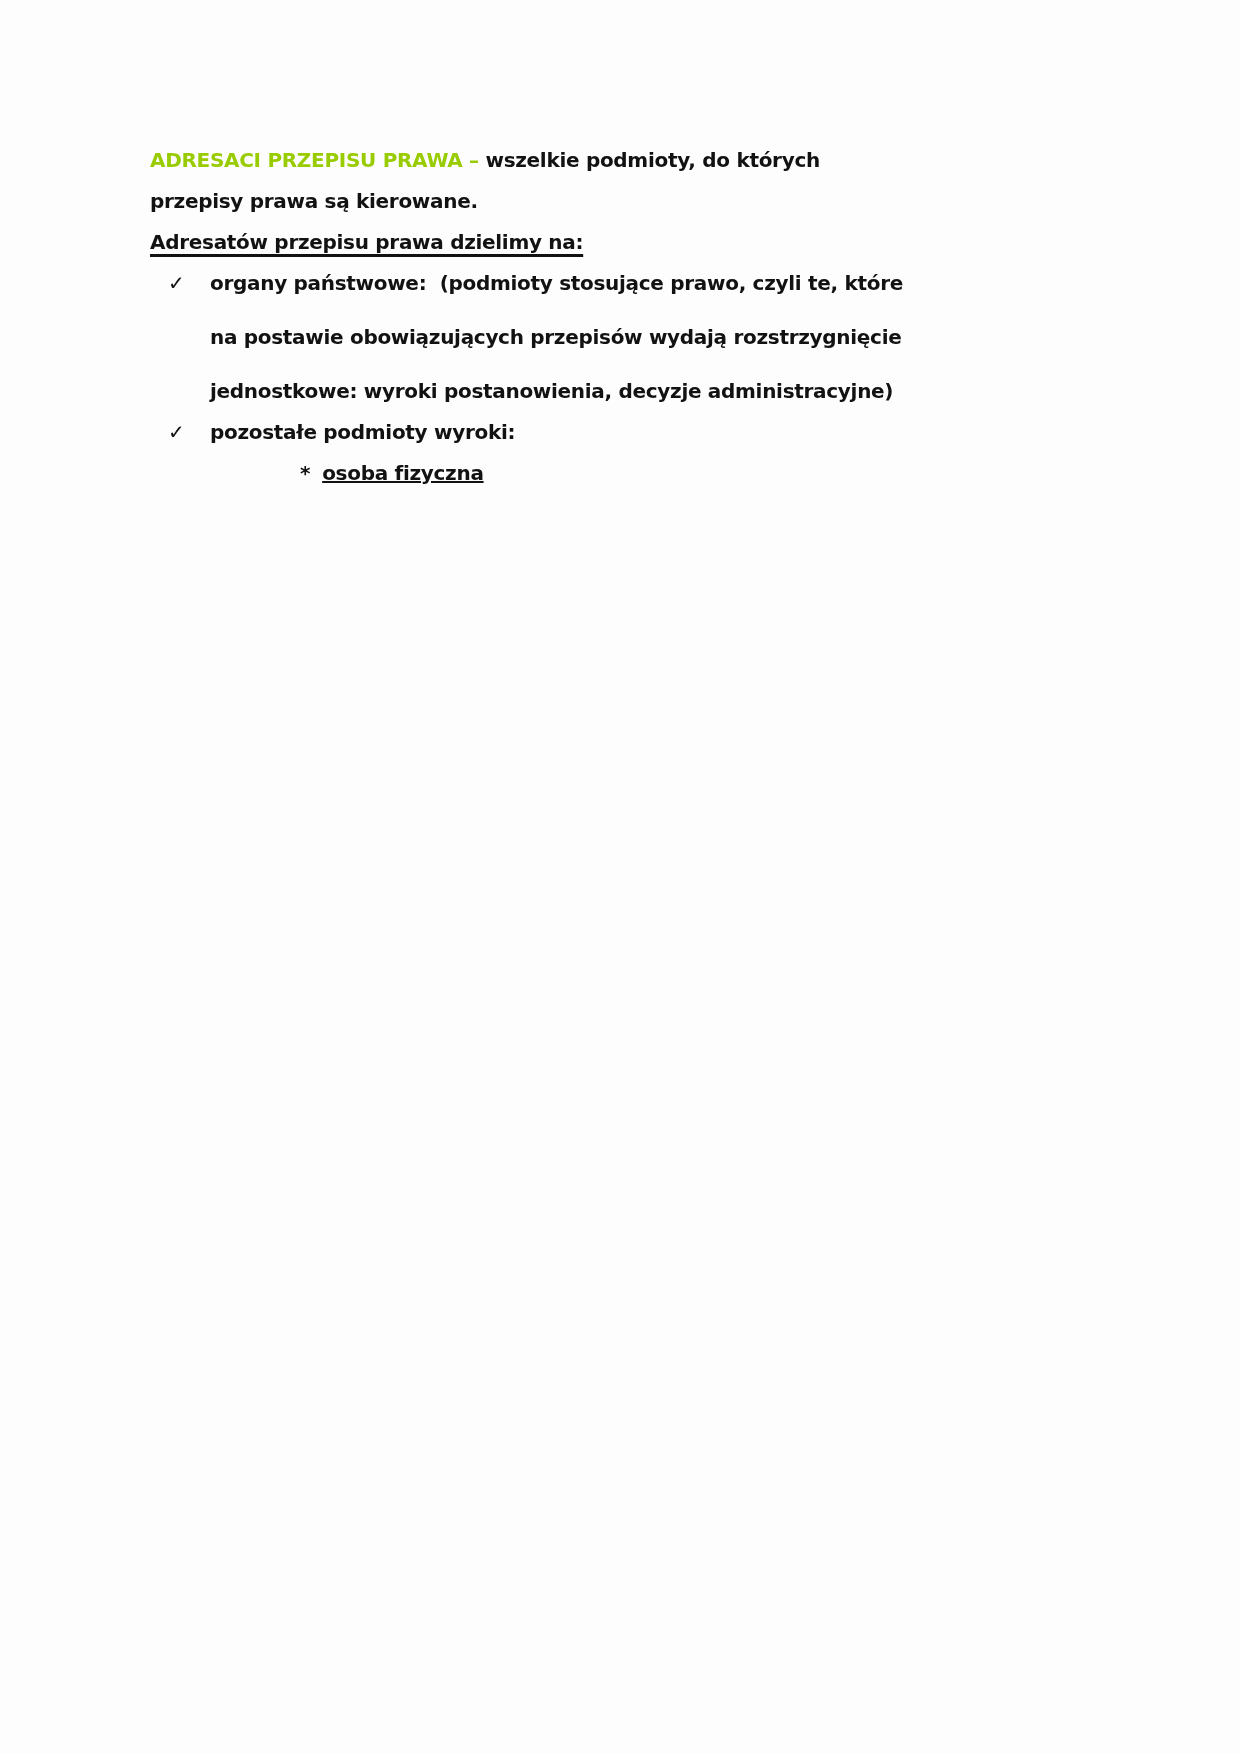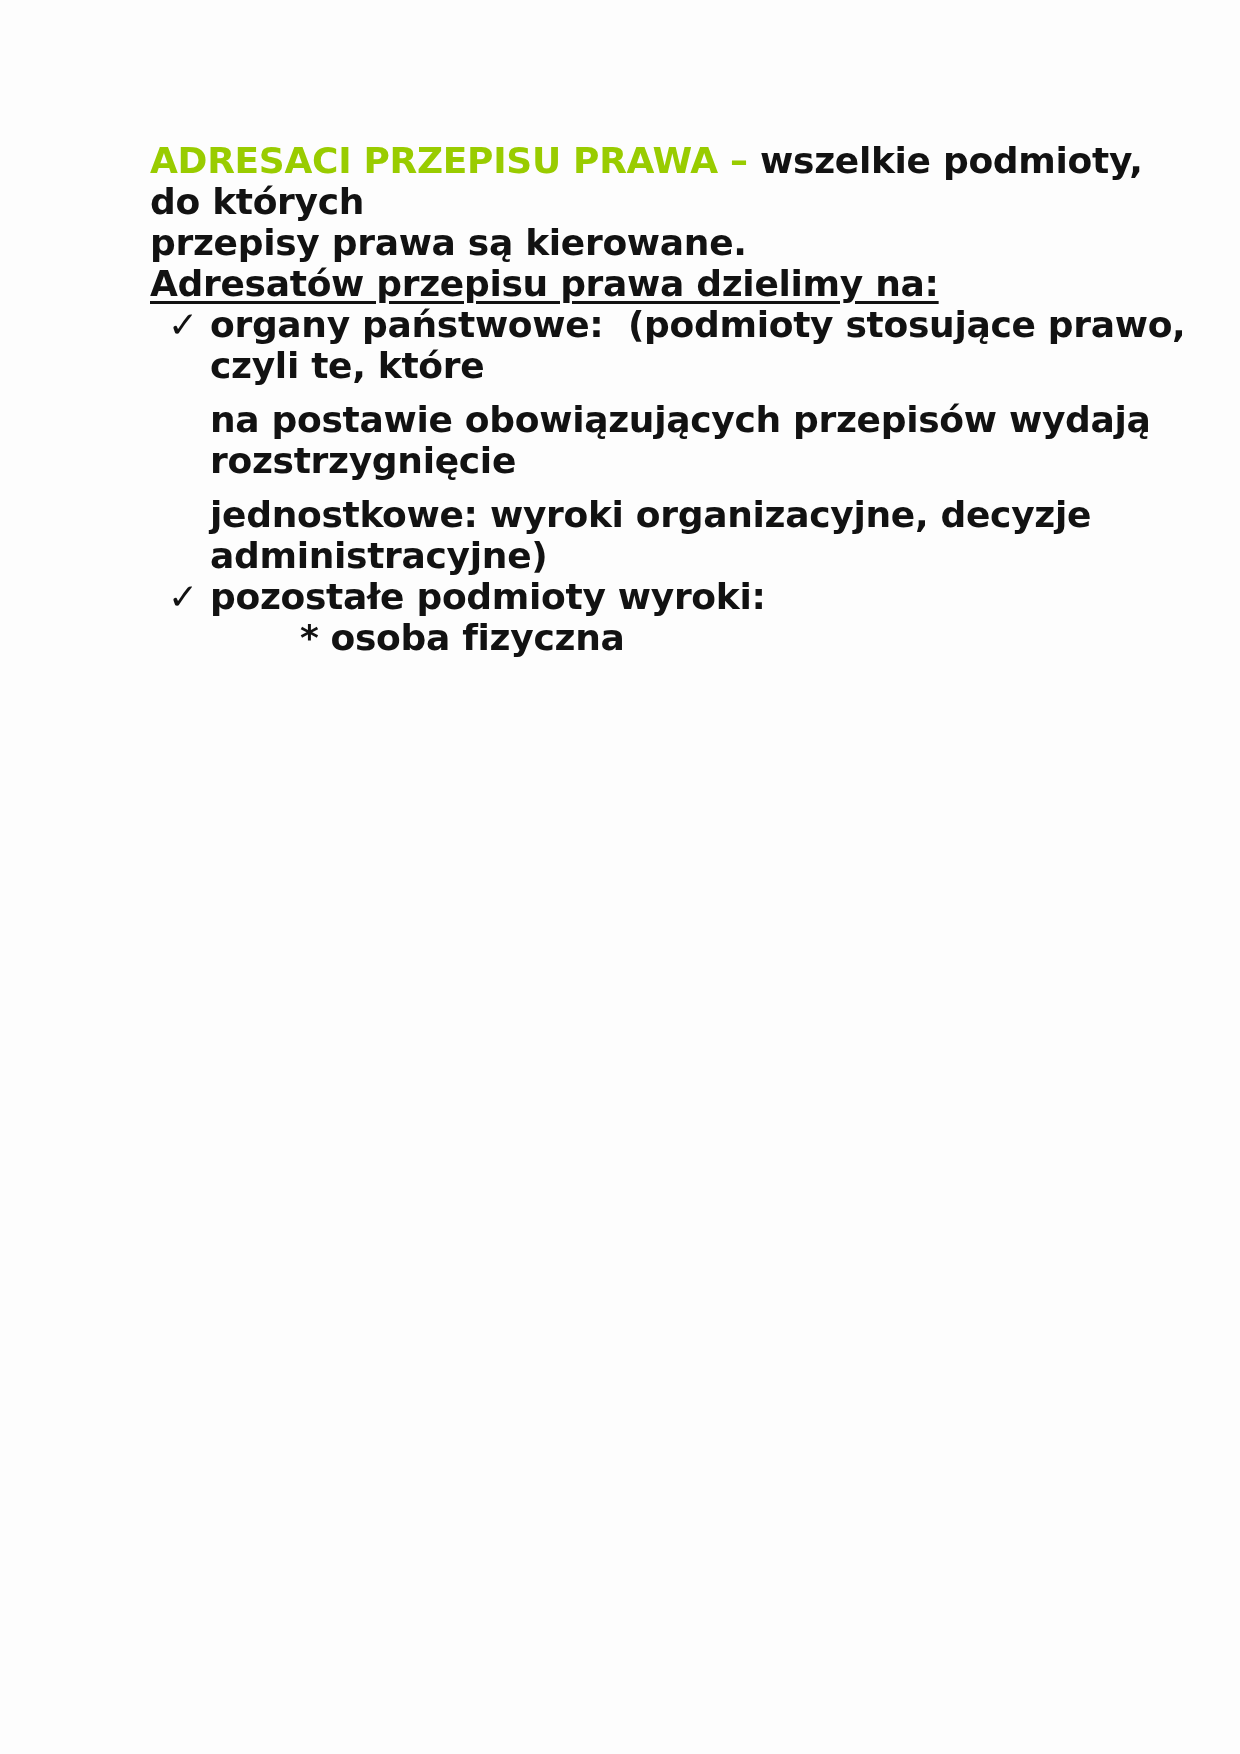--- a/index.html
+++ b/index.html
@@ -14,21 +14,21 @@
     background: #fdfdfd;
     overflow: hidden;
     font-family: "DejaVu Sans", "Liberation Sans", sans-serif;
   }
   .content {
     position: absolute;
     top: 140px;
     left: 150px;
     right: 44px;
     color: #121212;
-    font-size: 36px;
+    font-size: 20px;
     font-weight: 700;
     line-height: 41px;
     letter-spacing: -0.3px;
   }
   .line { min-height: 41px; }
   .line span { white-space: pre-wrap; }
   .heading-green {
     color: #99cc00;
   }
   .subheading {
@@ -44,20 +44,21 @@
     position: absolute;
     left: 18px;
     top: 0;
   }
   .cont-line {
     padding-left: 60px;
     margin-top: 13px;
   }
   .sub-line {
     padding-left: 150px;
+    text-decoration: underline;
   }
   .sub-line .star-marker {
     display: inline-block;
     margin-right: 12px;
   }
 </style>
 </head>
 <body>
 
 <div class="page">
@@ -78,21 +79,21 @@
     <div class="line bullet-line">
       <span class="check-marker">✓</span>
       <span>organy państwowe:  (podmioty stosujące prawo, czyli te, które</span>
     </div>
 
     <div class="line cont-line">
       <span>na postawie obowiązujących przepisów wydają rozstrzygnięcie</span>
     </div>
 
     <div class="line cont-line">
-      <span>jednostkowe: wyroki organizacyjne, decyzje administracyjne)</span>
+      <span>jednostkowe: wyroki postanowienia, decyzje administracyjne)</span>
     </div>
 
     <div class="line bullet-line">
       <span class="check-marker">✓</span>
       <span>pozostałe podmioty wyroki:</span>
     </div>
 
 
     <div class="line sub-line">
       <span class="star-marker">*</span><span>osoba fizyczna</span>

